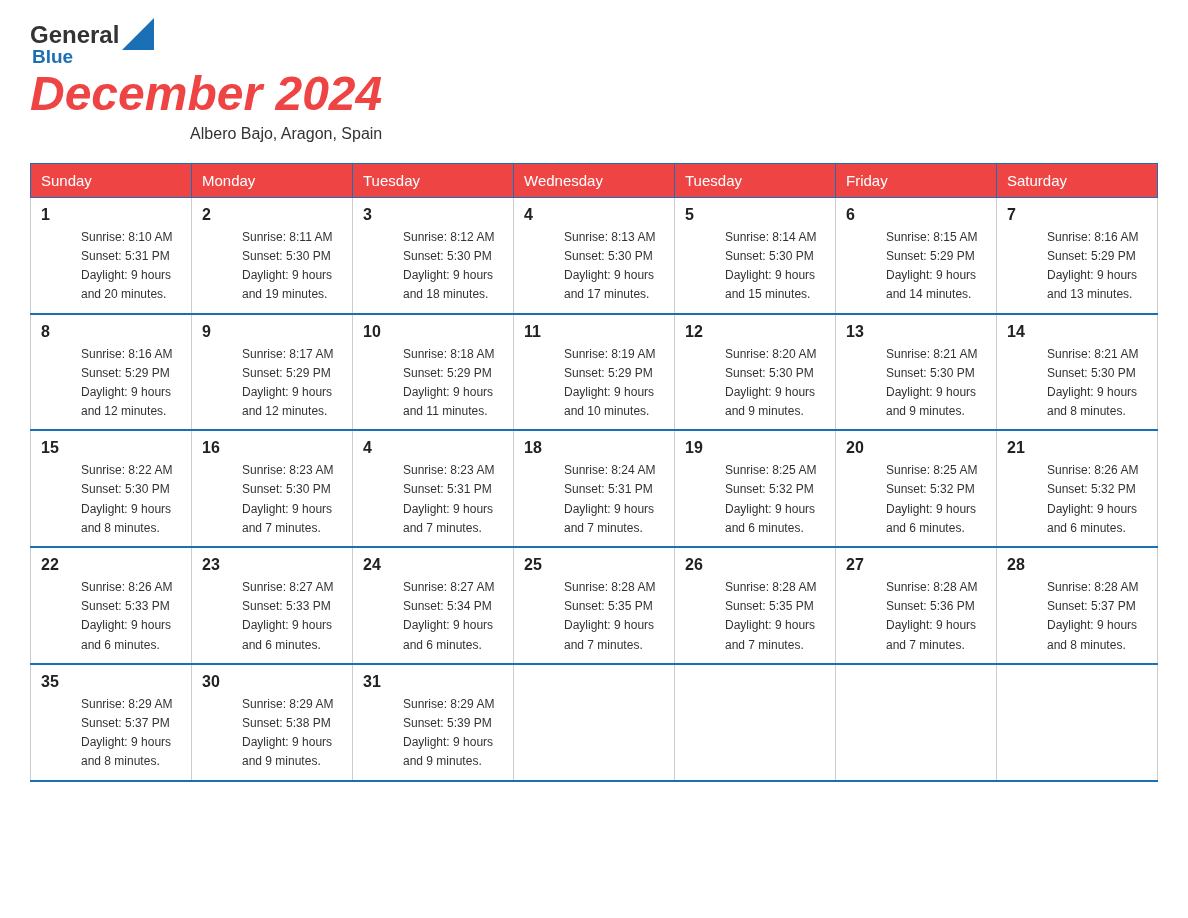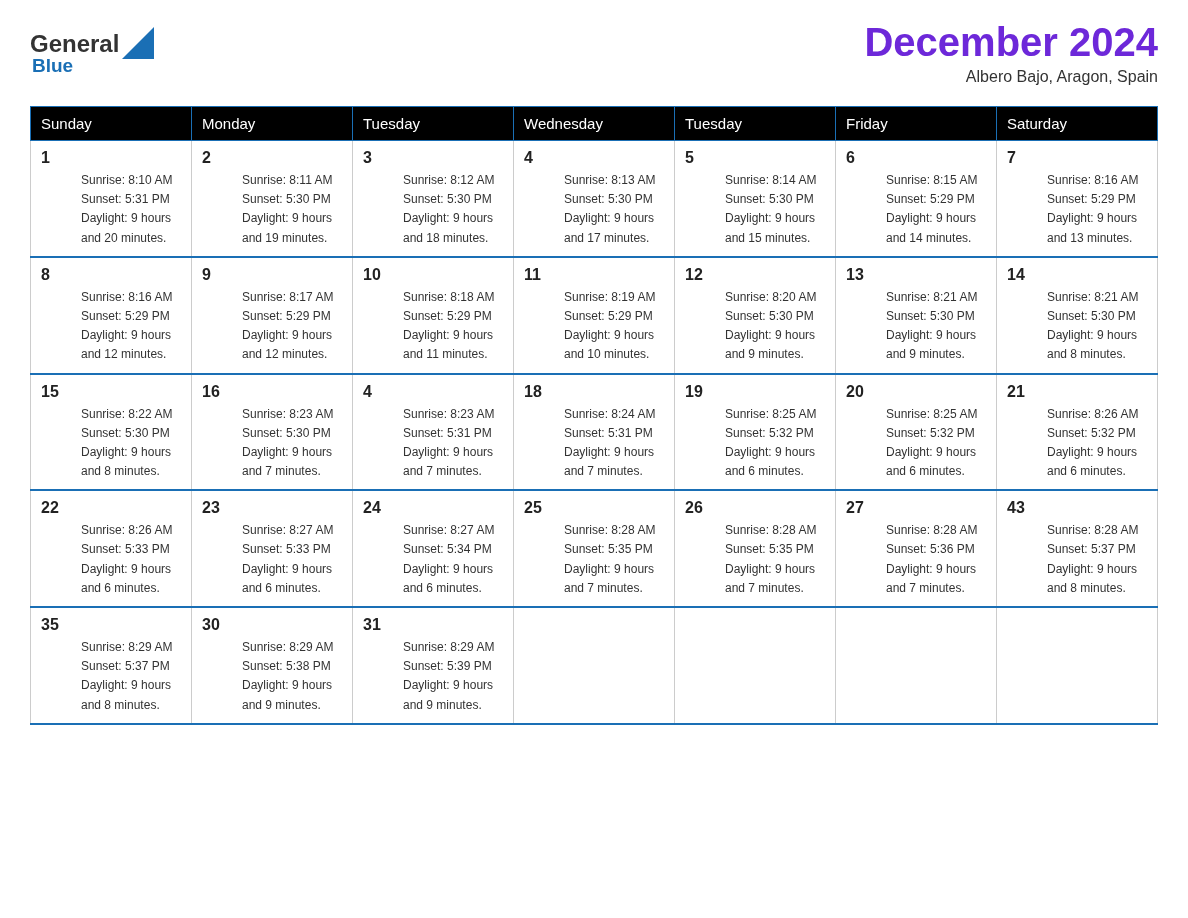--- a/index.html
+++ b/index.html
@@ -6,44 +6,46 @@
     body {
       font-family: Arial, sans-serif;
       background: #fff;
       width: 1188px;
       min-height: 918px;
       padding: 20px 30px;
     }
     .header {
       display: flex;
       justify-content: space-between;
-      align-items: center;
+      align-items: flex-start;
       margin-bottom: 20px;
+      flex-direction: column;
     }
     .title-block {
       text-align: right;
     }
     .month-title {
-      font-size: 40px;
+      font-size: 48px;
       font-weight: bold;
-      color: #6d28d9;
+      color: #ef4444;
       line-height: 1.1;
+      font-style: italic;
     }
     .location {
       font-size: 16px;
       color: #333;
       margin-top: 4px;
     }
     table {
       width: 100%;
       border-collapse: collapse;
       table-layout: fixed;
     }
     thead tr {
-      background-color: #000000;
+      background-color: #ef4444;
     }
     thead th {
       color: #fff;
       font-size: 15px;
       font-weight: normal;
       padding: 8px 10px;
       text-align: left;
       border: 1px solid #1a6fb5;
     }
     tbody td {
@@ -371,21 +373,21 @@
         <td>
         <span class="day-number">27</span>
         <div class="day-info">
           Sunrise: 8:28 AM<br>
           Sunset: 5:36 PM<br>
           Daylight: 9 hours<br>
           and 7 minutes.
         </div>
       </td>
         <td>
-        <span class="day-number">43</span>
+        <span class="day-number">28</span>
         <div class="day-info">
           Sunrise: 8:28 AM<br>
           Sunset: 5:37 PM<br>
           Daylight: 9 hours<br>
           and 8 minutes.
         </div>
       </td>
       </tr>
       <tr>
         <td>

